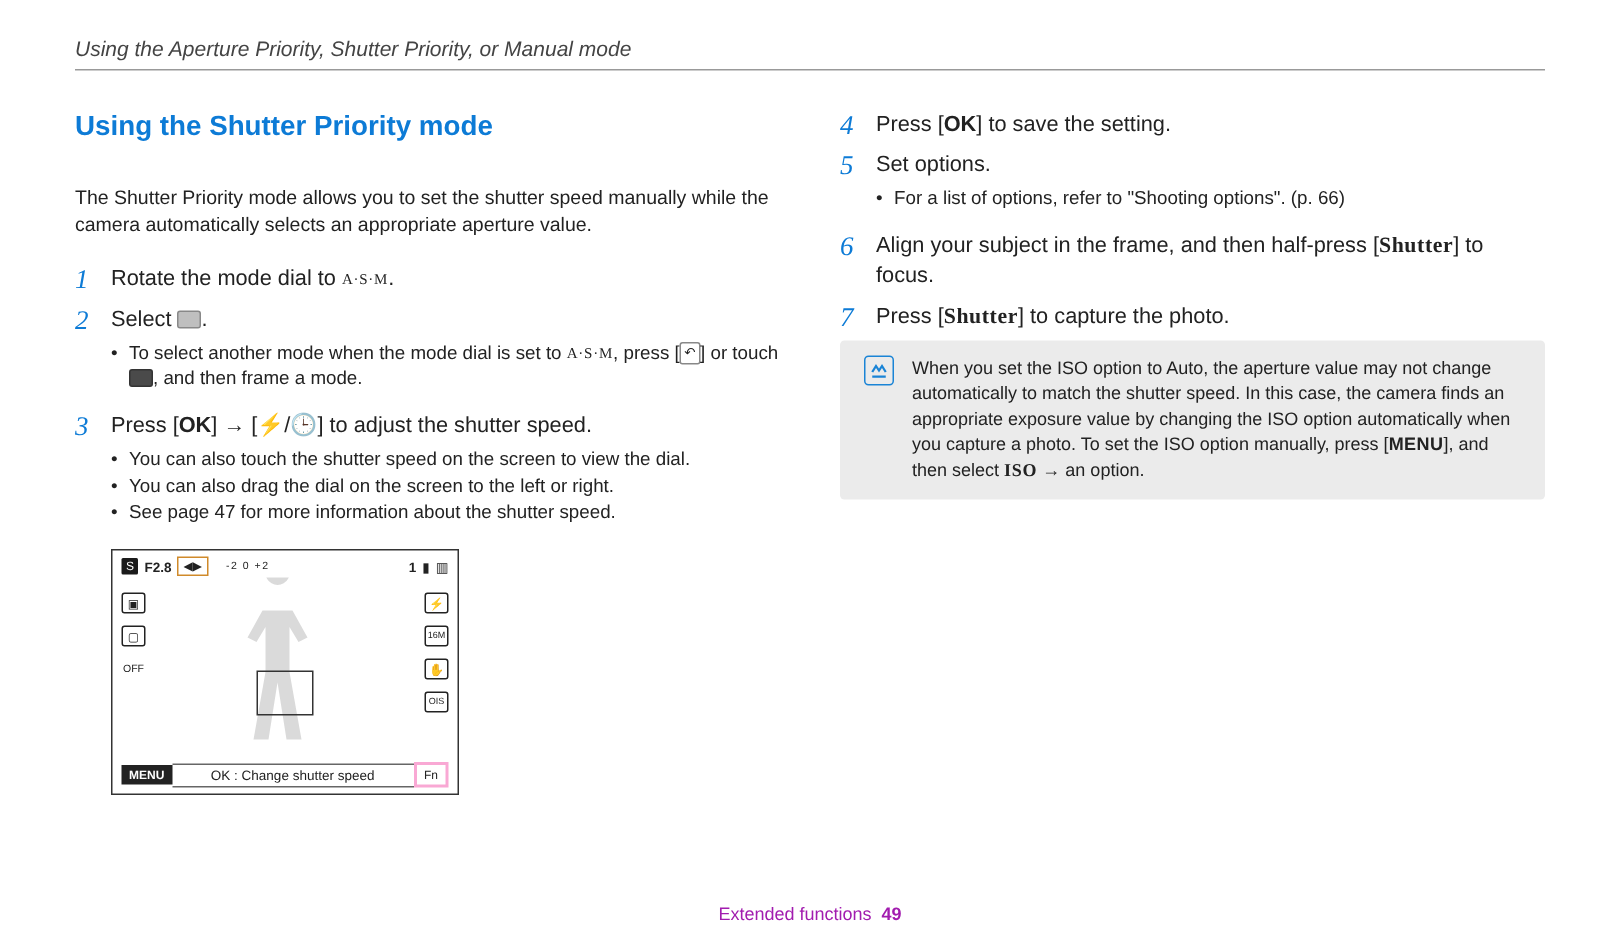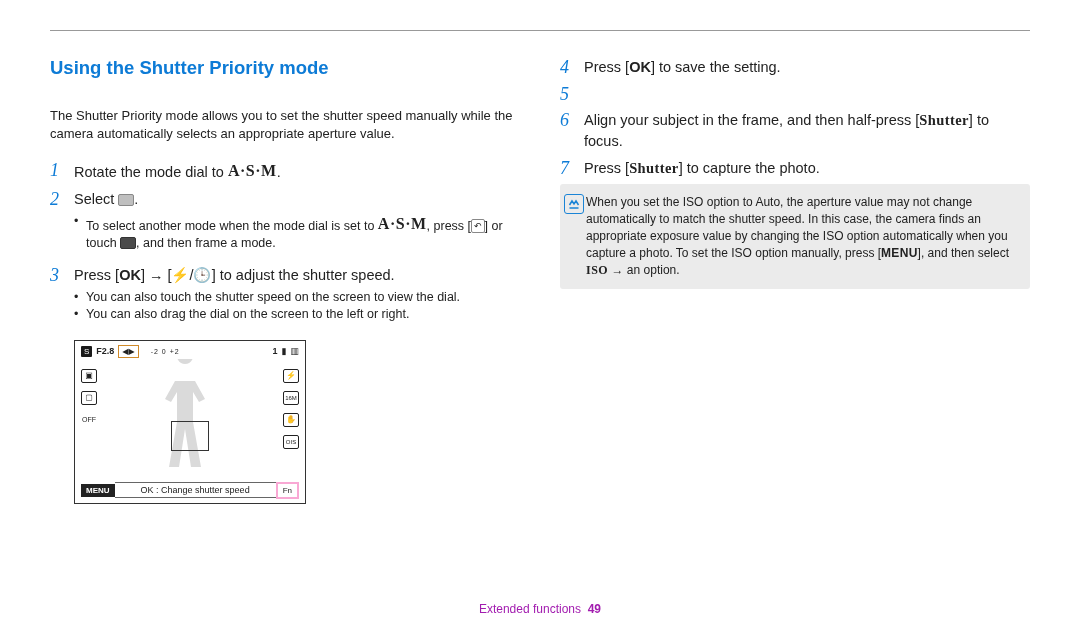--- a/index.html
+++ b/index.html
@@ -10,57 +10,58 @@
   .cols { display: flex; gap: 40px; }
   .col { flex: 1 1 0; min-width: 0; }
   .section-title { color: #0d7bd6; font-weight: 700; font-size: 18.5px; margin-bottom: 28px; }
   .intro { font-size: 13px; line-height: 1.42; margin-bottom: 16px; }
   .step { display: flex; gap: 10px; margin-bottom: 6px; align-items: flex-start; }
   .step-num { color: #0d7bd6; font-size: 18px; line-height: 1.15; flex: 0 0 14px; font-family: Georgia, 'Times New Roman', serif; font-style: italic; }
   .step-body { font-size: 14.5px; line-height: 1.42; }
   ul.sub { list-style: none; padding-left: 0; margin-top: 4px; margin-bottom: 6px; }
   ul.sub li { font-size: 12.5px; line-height: 1.38; padding-left: 12px; position: relative; }
   ul.sub li::before { content: "•"; position: absolute; left: 0; top: 0; }
-  .icon-txt { font-family: "Times New Roman", serif; font-weight: bold; font-size: 16px; letter-spacing: 0.5px; vertical-align: 0.5px; text-align: right; }
+  .icon-txt { font-family: "Times New Roman", serif; font-weight: normal; font-size: 10px; letter-spacing: 0.5px; vertical-align: 0.5px; text-align: right; }
   .mini-icon { display: inline-block; width: 16px; height: 12px; background: #bfbfbf; border: 1px solid #888; border-radius: 2px; vertical-align: -2px; }
   .mini-icon.dark { background: #4a4a4a; border-color:#333; }
   .chip { display:inline-block; border:1px solid #888; border-radius:2px; padding:0 2px; font-size:9px; vertical-align:1px; }
 
   
   .camera-shot { width: 232px; height: 164px; border: 1.5px solid #333; margin-top: 10px; margin-left: 24px; background:#fff; position:relative; font-size:9px; }
   .camera-shot .topbar { position:absolute; top:4px; left:6px; right:6px; display:flex; align-items:center; gap:4px; }
   .camera-shot .topbar .blk { background:#1a1a1a; color:#fff; padding:1px 3px; border-radius:1px; font-size:8px; }
   .camera-shot .topbar .sel { border:1.5px solid #d08a2a; padding:1px 3px; font-size:8px; }
   .camera-shot .leftcol, .camera-shot .rightcol { position:absolute; top:28px; display:flex; flex-direction:column; gap:8px; align-items:center; }
   .camera-shot .leftcol { left:6px; } .camera-shot .rightcol { right:6px; }
   .camera-shot .leftcol .ic, .camera-shot .rightcol .ic { width:16px; height:14px; border:1px solid #222; border-radius:2px; display:flex; align-items:center; justify-content:center; font-size:8px; }
   .silhouette { position:absolute; left:76px; top:18px; width:68px; height:120px; opacity:0.55; }
   .focus-box { position:absolute; left:96px; top:80px; width:38px; height:30px; border:1.5px solid #333; }
   .botbar { position:absolute; bottom:4px; left:6px; right:6px; display:flex; align-items:center; gap:0; }
   .botbar .menu-box { background:#222; color:#fff; padding:2px 5px; font-size:8px; font-weight:bold; }
   .botbar .mid { flex:1; border:1px solid #666; border-left:none; border-right:none; text-align:center; padding:2px 0; font-size:9px; }
   .botbar .fn-box { border:2px solid #f9a8d4; padding:2px 5px; font-size:8px; }
 
   
-  .note { display:flex; background:#ebebeb; border-radius:3px; padding:10px 4px; margin-top:4px; font-size:12px; line-height:1.42; }
+  .note { display:flex; background:#ebebeb; border-radius:3px; padding:10px 16px; gap:10px; margin-top:4px; font-size:12px; line-height:1.42; }
   .note .note-icon { flex:0 0 22px; }
   .note .note-icon .sq { width:20px; height:20px; border:1.6px solid #1a84d6; border-radius:3px; display:flex; align-items:center; justify-content:center; color:#1a84d6; }
   .note .note-icon .sq svg { width:12px; height:12px; }
 
   .footer { position:absolute; bottom:14px; left:0; right:0; text-align:center; font-size:12px; color:#a21caf; }
   .footer .pn { font-weight:600; }
 
   .shutter-label { font-family: "Times New Roman", Georgia, serif; font-weight:bold; letter-spacing:0.4px; }
   .menu-label { font-family: Arial, sans-serif; font-weight:bold; font-size:12px; letter-spacing:0.3px; }
   .iso-label { font-family: "Times New Roman", serif; font-weight:bold; letter-spacing:0.5px; }
 </style>
 </head>
 <body>
 
 <div class="page">
+  <div class="breadcrumb">Using the Aperture Priority, Shutter Priority, or Manual mode</div>
   <div class="rule"></div>
 
   <div class="cols">
 
     <div class="col">
       <div class="section-title">Using the Shutter Priority mode</div>
       <div class="intro">The Shutter Priority mode allows you to set the shutter speed manually while the camera automatically selects an appropriate aperture value.</div>
 
       <div class="step">
         <div class="step-num">1</div>
@@ -81,20 +82,21 @@
         </div>
       </div>
 
       <div class="step">
         <div class="step-num">3</div>
         <div class="step-body">
           <span>Press [</span><b>OK</b><span>] → [</span><b>⚡</b><span>/</span><b>🕒</b><span>] to adjust the shutter speed.</span>
           <ul class="sub">
             <li>You can also touch the shutter speed on the screen to view the dial.</li>
             <li>You can also drag the dial on the screen to the left or right.</li>
+            <li>See page 47 for more information about the shutter speed.</li>
           </ul>
         </div>
       </div>
 
       <div class="camera-shot">
         <div class="topbar">
           <span class="blk">S</span>
           <span style="font-weight:bold">F2.8</span>
           <span class="sel">◀▶</span>
           <span style="flex:0 0 4px"></span>
@@ -131,20 +133,26 @@
 
       <div class="step">
         <div class="step-num">4</div>
         <div class="step-body">
           <span>Press [</span><b>OK</b><span>] to save the setting.</span>
         </div>
       </div>
 
       <div class="step">
         <div class="step-num">5</div>
+        <div class="step-body">
+          <span>Set options.</span>
+          <ul class="sub">
+            <li>For a list of options, refer to "Shooting options". (p. 66)</li>
+          </ul>
+        </div>
       </div>
 
       <div class="step">
         <div class="step-num">6</div>
         <div class="step-body">
           <span>Align your subject in the frame, and then half-press [</span><span class="shutter-label">Shutter</span><span>] to focus.</span>
         </div>
       </div>
 
       <div class="step">

